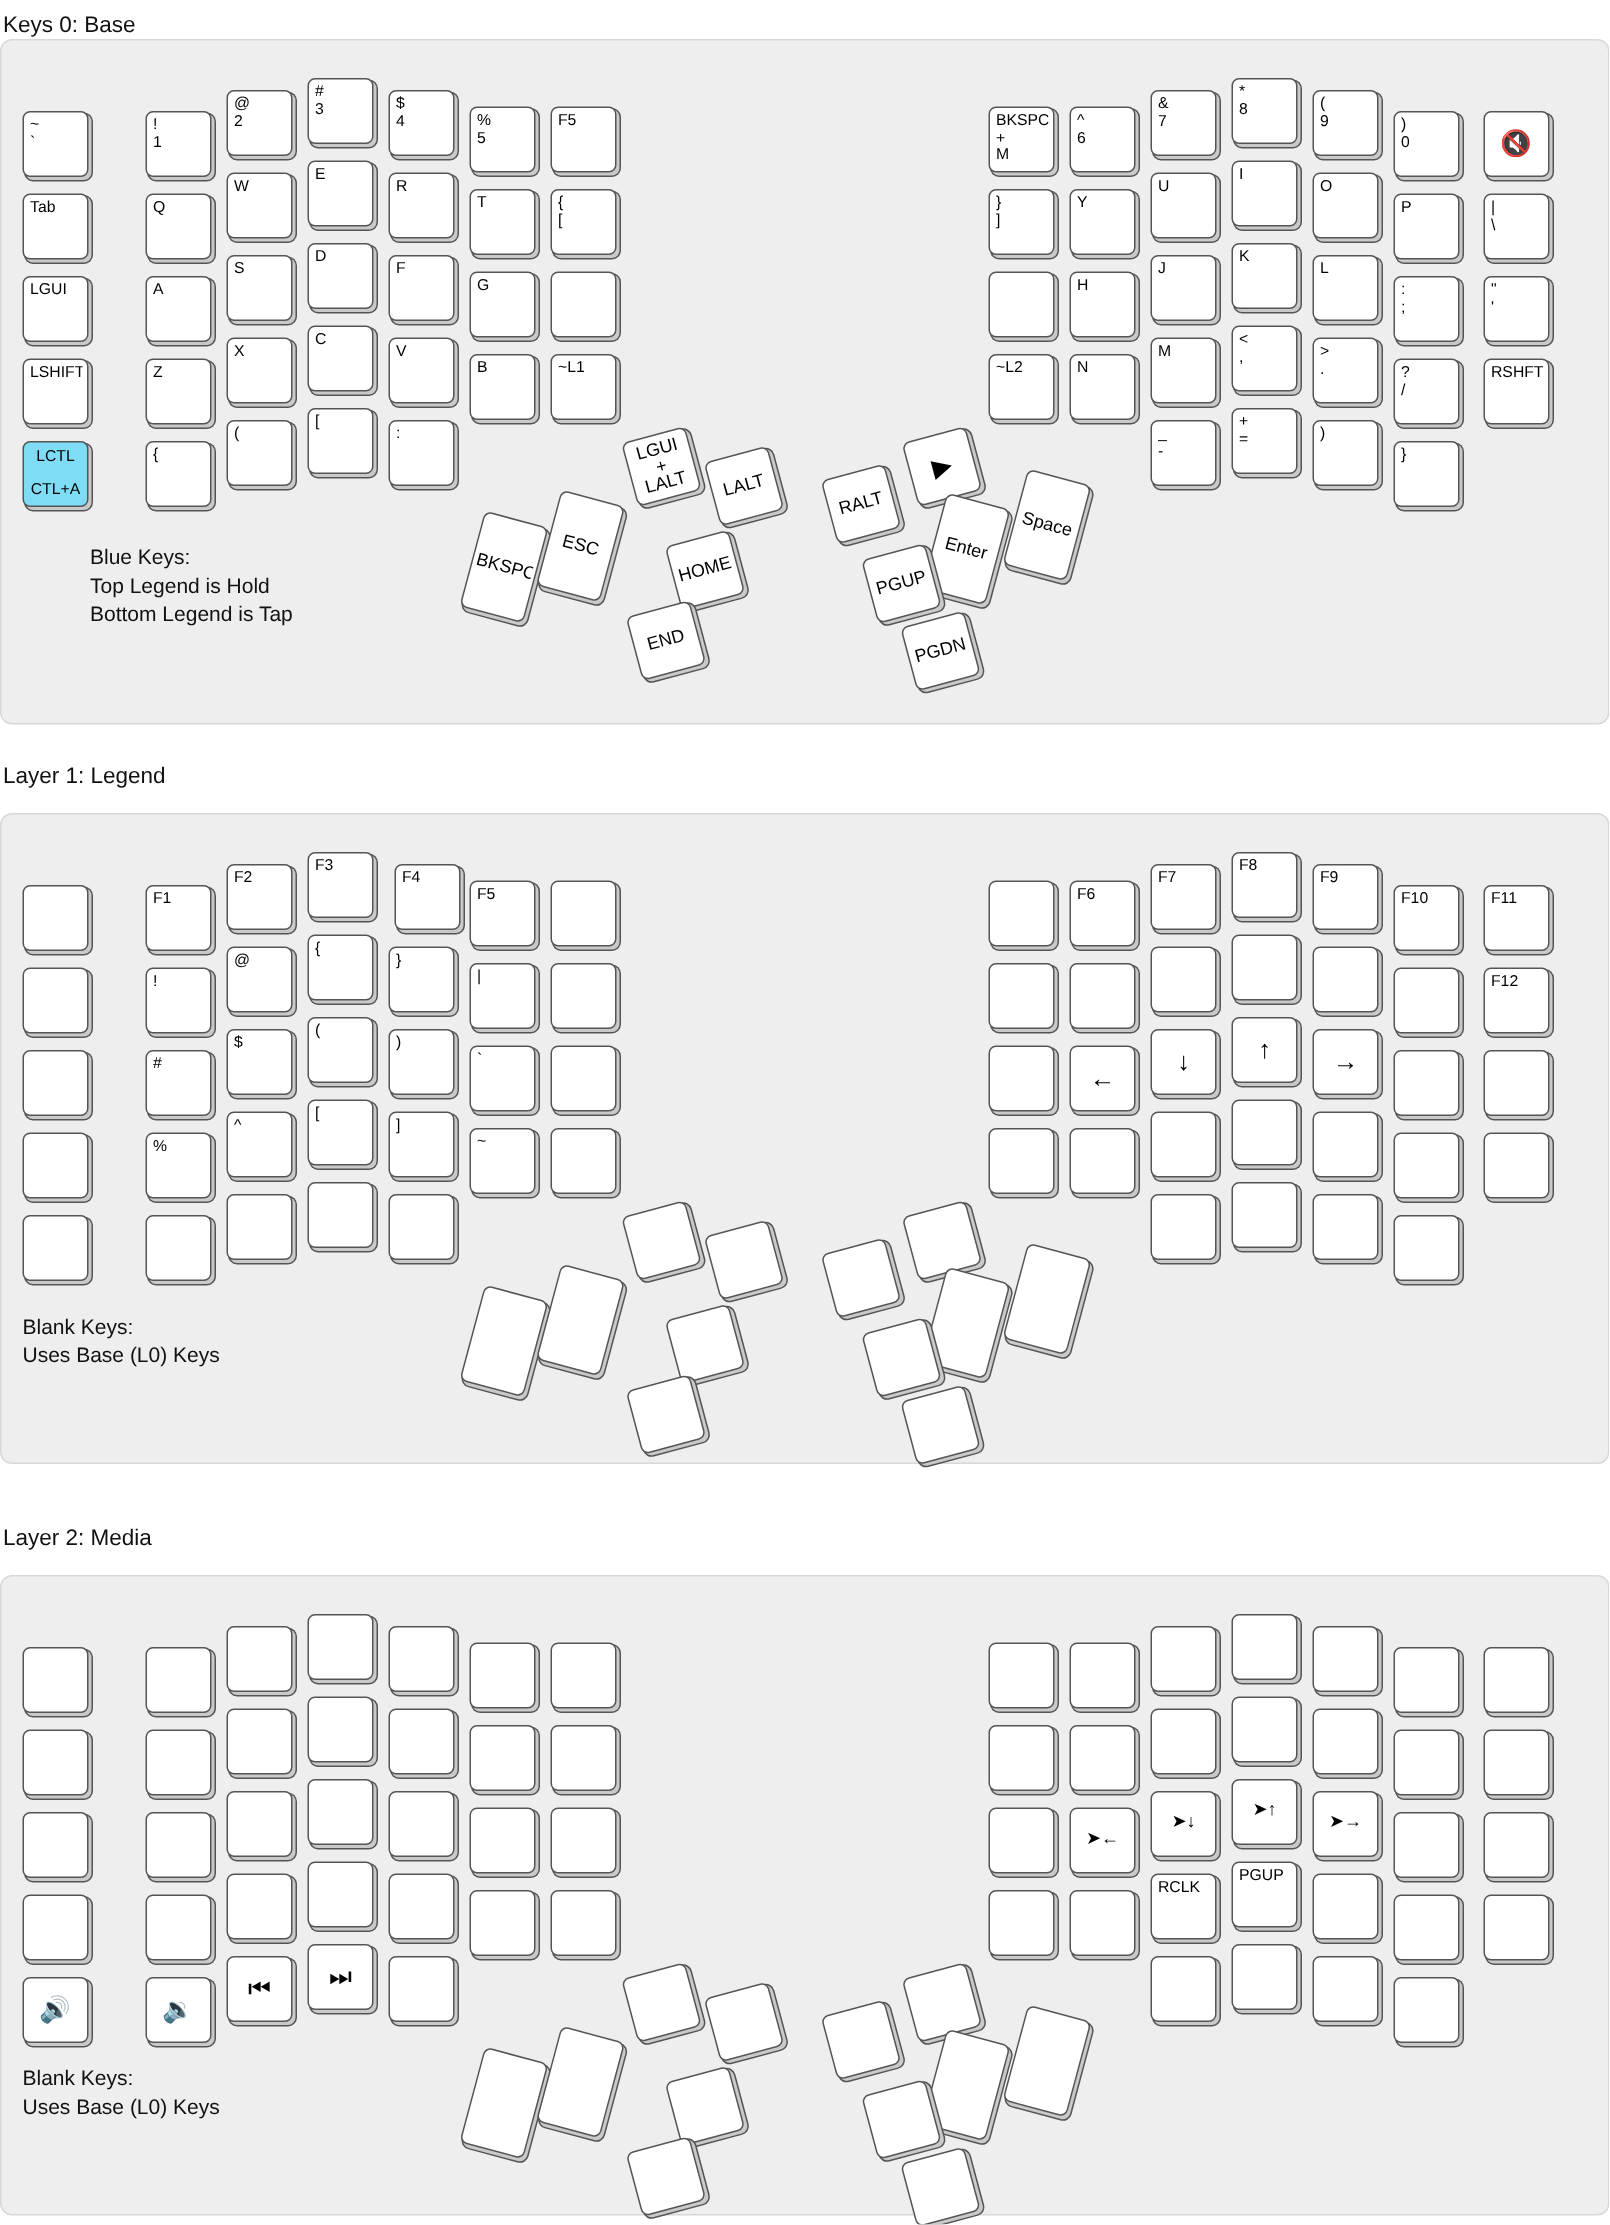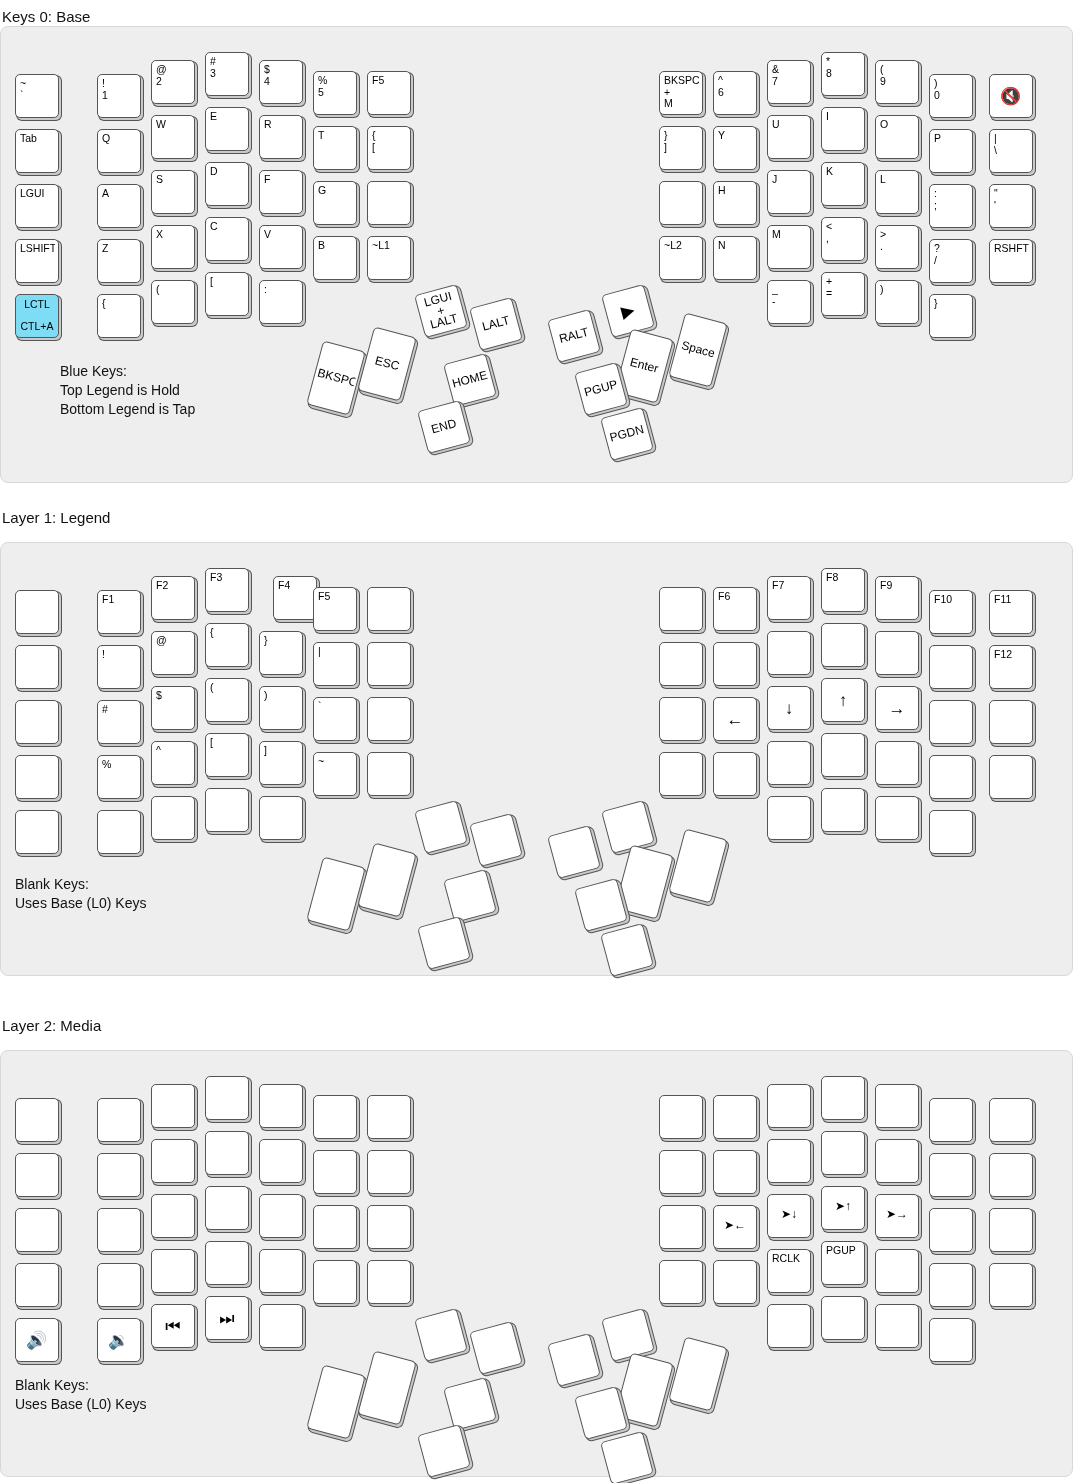--- a/index.html
+++ b/index.html
@@ -392,21 +392,21 @@
       <div class="key" style="left: 204px; top: 80px;">
         <span class="leg top">{</span>
       </div>
       <div class="key" style="left: 204px; top: 135px;">
         <span class="leg top">(</span>
       </div>
       <div class="key" style="left: 204px; top: 190px;">
         <span class="leg top">[</span>
       </div>
       <div class="key" style="left: 204px; top: 245px;"></div>
-      <div class="key" style="left: 272px; top: 33px;">
+      <div class="key" style="left: 262px; top: 33px;">
         <span class="leg top">F4</span>
       </div>
       <div class="key" style="left: 258px; top: 88px;">
         <span class="leg top">}</span>
       </div>
       <div class="key" style="left: 258px; top: 143px;">
         <span class="leg top">)</span>
       </div>
       <div class="key" style="left: 258px; top: 198px;">
         <span class="leg top">]</span>

